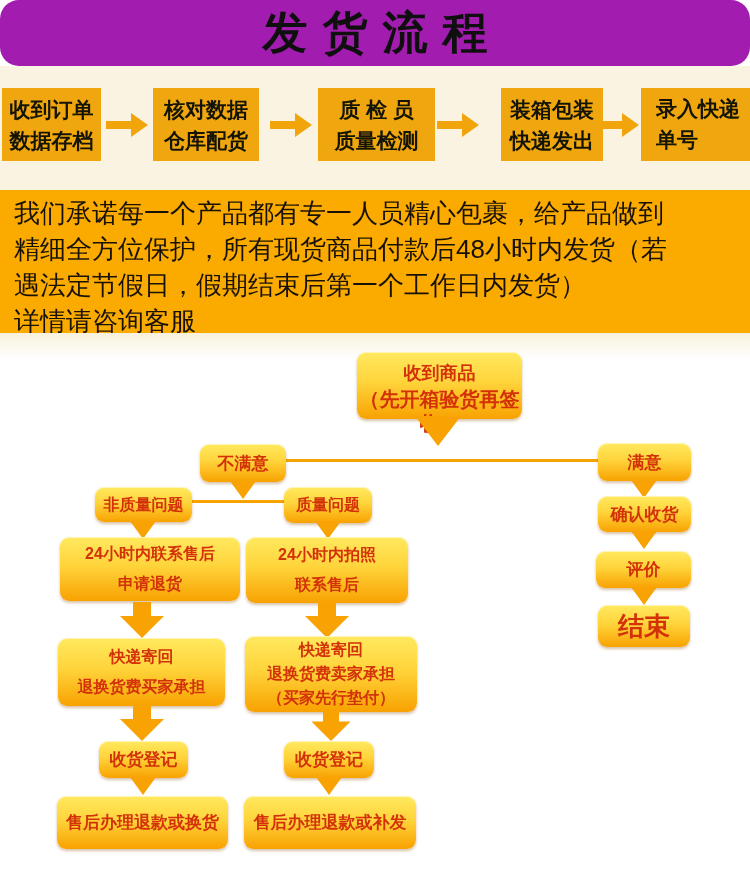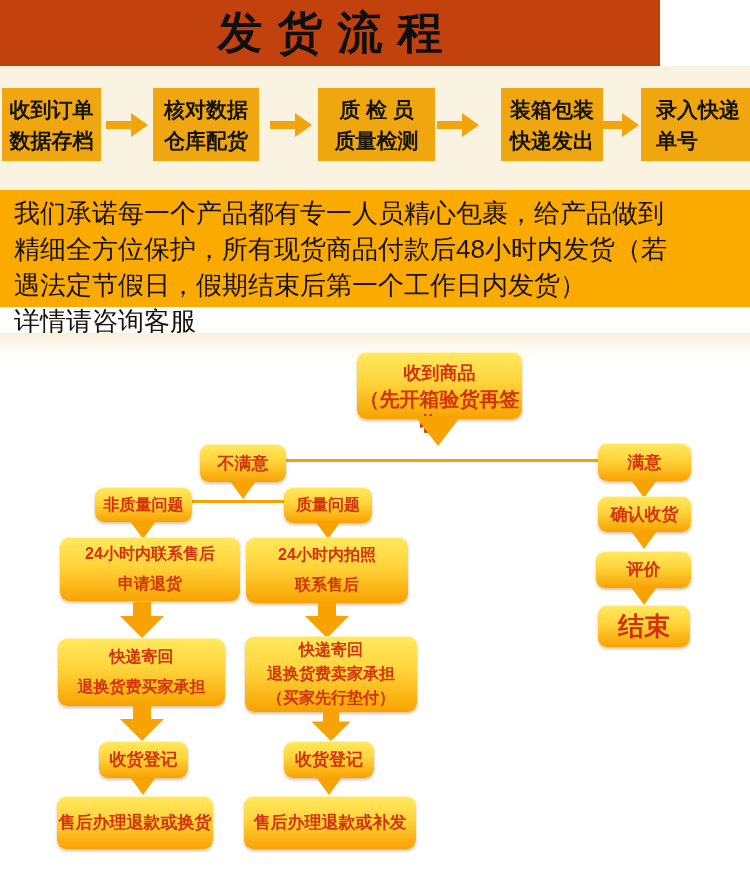--- a/index.html
+++ b/index.html
@@ -2,39 +2,39 @@
 <html><head>
 <meta charset="utf-8">
 <style>
   html,body { margin:0; padding:0; background:#ffffff; }
   .page {
     position:relative; width:750px; height:869px; background:#ffffff;
     font-family:"Liberation Sans","DejaVu Sans",sans-serif; overflow:hidden;
   }
   
   .banner {
-    position:absolute; left:0; top:0; width:660px; height:66px;
-    background:#c2410c; display:flex; align-items:center; justify-content:center;
+    position:absolute; left:0; top:0; width:750px; height:66px;
+    background:#a21caf; display:flex; align-items:center; justify-content:center;border-radius:19px;
   }
   .banner .title {
     font-size:45px; font-weight:bold; color:#0f0f0f;
     letter-spacing:15px; padding-left:15px;
   }
   
   .steps-band { position:absolute; left:0; top:66px; width:750px; height:124px; background:#FAF3E1; }
   .step {
     position:absolute; top:88px; height:73px; background:#F0A60F; color:#141404;
     font-weight:bold; font-size:21px; line-height:31px;
     display:flex; flex-direction:column; justify-content:center; align-items:center; text-align:right;
   }
-  .step.left-align { align-items:flex-start; text-align:left; padding-left:15px; box-sizing:border-box; }
+  .step.left-align { align-items:flex-start; text-align:left; padding-left:15px; box-sizing:border-box;font-family:Liberation Serif, serif; }
   .harrow { position:absolute; top:110px; }
   
   .promise {
-    position:absolute; left:0; top:190px; width:750px; height:117px; background:#FBAA00;
+    position:absolute; left:0; top:190px; width:750px; height:143px; background:#FBAA00;
     color:#181206; font-size:26px; line-height:36px; font-weight:500;
     padding:5px 14px; box-sizing:border-box;
   }
   .promise p { margin:0; }
   .fade { position:absolute; left:0; top:333px; width:750px; height:26px;
     background:linear-gradient(#F8F1DC,#ffffff); }
   
   .flow { position:absolute; left:0; top:0; width:750px; height:869px; }
   .fnode {
     position:absolute;
@@ -171,21 +171,21 @@
 
     <div class="fnode" style="left:99px;top:741px;width:89px;height:37px;">
       <span>收货登记</span>
     </div>
     <div class="fnode" style="left:284px;top:741px;width:90px;height:37px;">
       <span>收货登记</span>
     </div>
     <div class="tri small" style="left:130px;top:777px;"></div>
     <div class="tri small" style="left:316px;top:777px;"></div>
 
-    <div class="fnode" style="left:57px;top:796px;width:156px;height:53px;">
+    <div class="fnode" style="left:57px;top:796px;width:171px;height:53px;">
       <span>售后办理退款或换货</span>
     </div>
     <div class="fnode" style="left:244px;top:796px;width:172px;height:53px;">
       <span>售后办理退款或补发</span>
     </div>
 
     <div class="tri small" style="left:631px;top:480px;"></div>
     <div class="fnode" style="left:598px;top:496px;width:93px;height:36px;">
       <span>确认收货</span>
     </div>

